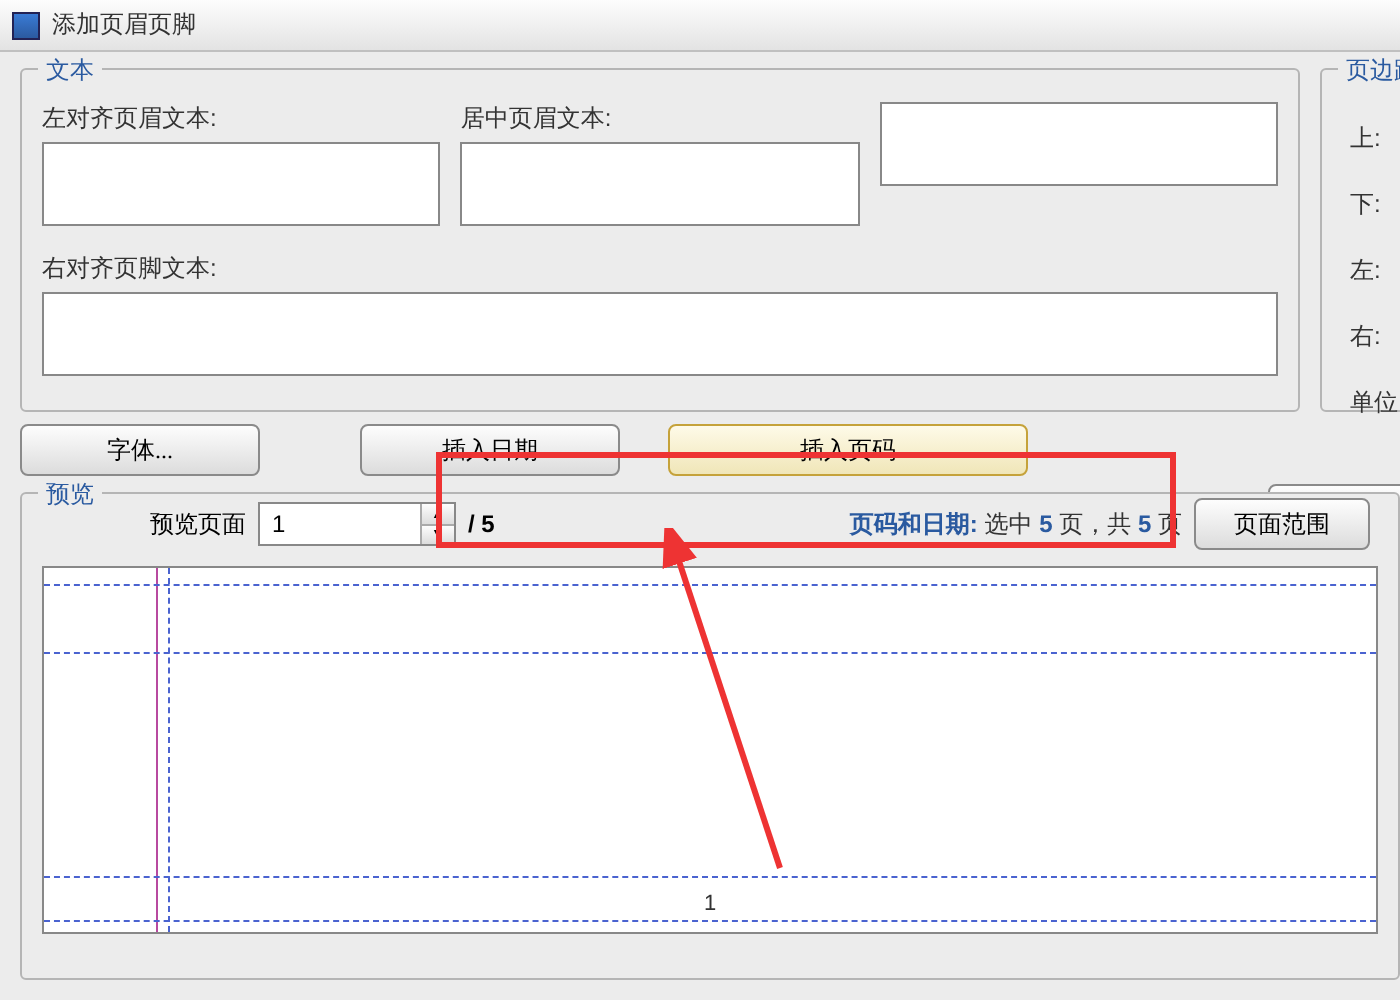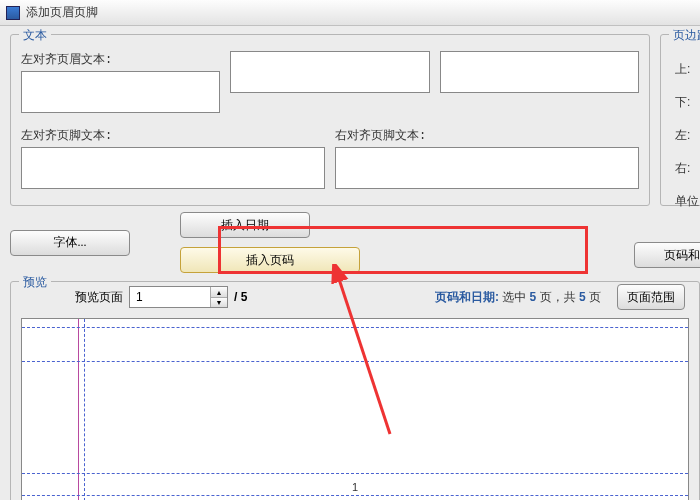--- a/index.html
+++ b/index.html
@@ -62,21 +62,20 @@
     height: 172px;
     padding-top: 20px;
   }
   .margin-row {
     margin: 6px 0 16px 4px;
     color: #333;
   }
   .row {
     display: flex;
     gap: 10px;
-    font-family: Liberation Mono, monospace;
   }
   .field {
     flex: 1;
     min-width: 0;
   }
   .field-label {
     display: block;
     color: #333;
     margin-bottom: 3px;
   }
@@ -162,21 +161,21 @@
     background: linear-gradient(#fdfdfd,#dcdcdc);
     border: none;
     font-size: 7px;
     line-height: 7px;
     cursor: pointer;
     padding: 0;
   }
   .spin-btn + .spin-btn { border-top: 1px solid #aaa; }
   .range-text { color: #333; }
   .range-text b { color: #2a5aa0; font-weight: bold; }
-  .btn-pgrange { width: 68px; margin-left: 10px; }
+  .btn-pgrange { width: 88px; }
   .page-preview {
     border: 1px solid #888;
     background: #fff;
     height: 184px;
     position: relative;
     overflow: hidden;
   }
   .guide-dash-h { position:absolute; left:0; right:0; border-top:1px dashed #4a63d0; }
   .guide-dash-v { position:absolute; top:0; bottom:0; border-left:1px dashed #4a63d0; }
   .guide-solid-v { position:absolute; top:0; bottom:0; border-left:1px solid #b84aa0; }
@@ -205,50 +204,47 @@
 <div class="main">
 
   <div class="group text-group">
     <span class="group-title">文本</span>
     <div class="row">
       <div class="field">
         <label class="field-label">左对齐页眉文本:</label>
         <textarea class="field-input" style=""></textarea>
       </div>
       <div class="field">
+        <label class="field-label">居中页眉文本:</label>
         <textarea class="field-input" style=""></textarea>
       </div>
       <div class="field">
         <textarea class="field-input" style=""></textarea>
       </div>
     </div>
     <div class="row">
-      <div class="field">
-        <label class="field-label">左对齐页脚文本:</label>
-        <textarea class="field-input" style=""></textarea>
-      </div>
       <div class="field">
         <label class="field-label">右对齐页脚文本:</label>
         <textarea class="field-input" style=""></textarea>
       </div>
     </div>
   </div>
 
   <div class="group margin-group">
     <span class="group-title">页边距</span>
     <div class="margin-row">上:</div>
     <div class="margin-row">下:</div>
     <div class="margin-row">左:</div>
     <div class="margin-row">右:</div>
     <div class="margin-row">单位:</div>
   </div>
 
   <div class="btn-row">
     <button class="btn btn-font">字体...</button>
-    <div style="display:flex; gap:9px;flex-direction:column;">
+    <div style="display:flex; gap:24px;">
       <button class="btn btn-date">插入日期</button>
       <button class="btn btn-page">插入页码</button>
     </div>
     <button class="btn btn-pgdate" style="margin-left:auto; position:absolute; left:634px; top:216px;">页码和日期</button>
   </div>
 
   <div class="highlight-box"></div>
 
   <svg class="arrow" style="left:320px; top:238px;" width="120" height="180">
     <defs>

